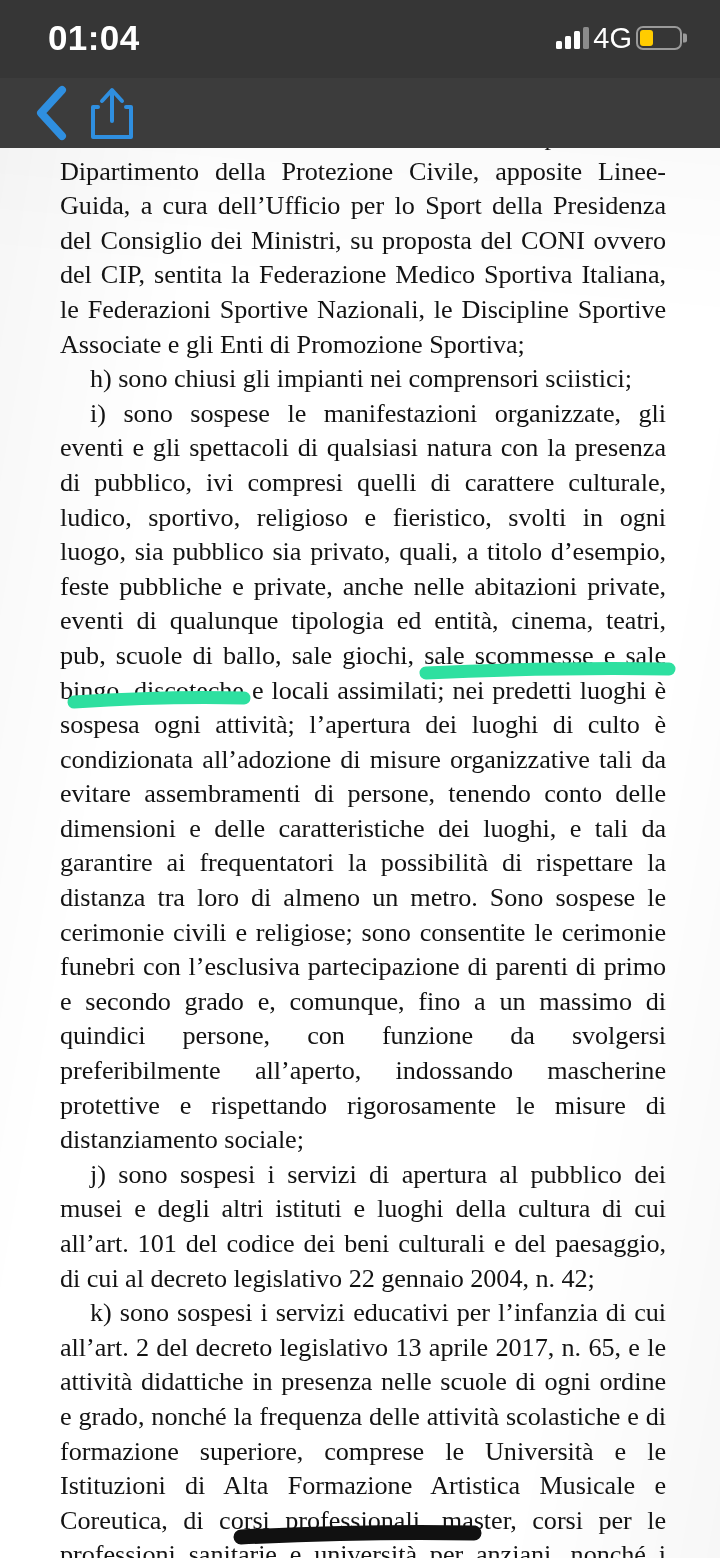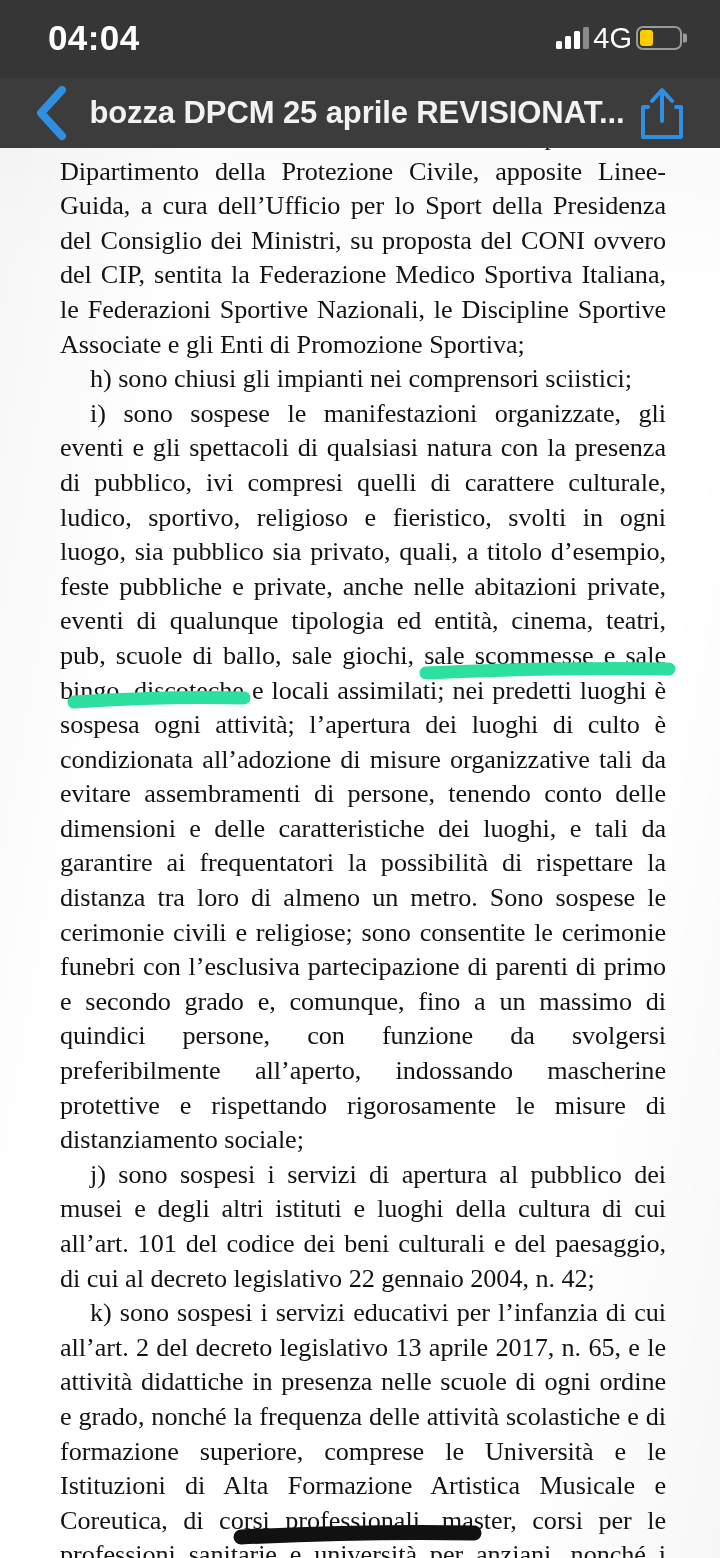--- a/index.html
+++ b/index.html
@@ -192,21 +192,21 @@
     position: absolute;
     inset: 0;
     pointer-events: none;
     z-index: 10;
   }
 </style>
 </head>
 <body>
 
 <div id="status-bar" style="background: rgb(54, 54, 54);">
-  <div id="status-time">04:04</div>
+  <div id="status-time">01:04</div>
 
   <div id="status-right">
     <span class="signal-bars">
       <i style="background: rgb(255, 255, 255);"></i>
         <i style="background: rgb(255, 255, 255);"></i>
         <i style="background: rgb(255, 255, 255);"></i>
         <i style="background: rgb(139, 139, 139);"></i>
     </span>
     <span class="carrier-label">4G</span>
     <span class="battery">
@@ -215,21 +215,20 @@
   </div>
 </div>
 
 <div id="nav-bar" style="background: rgb(60, 60, 60);">
   <div id="back-button">
     <svg width="34" height="56" viewBox="0 0 34 56">
       <polyline points="28,5 7,28 28,51" fill="none" stroke="#2f8fe0" stroke-width="8" stroke-linecap="round" stroke-linejoin="round"></polyline>
     </svg>
   </div>
 
-  <div id="nav-title">bozza DPCM 25 aprile REVISIONAT...</div>
 
   <div id="share-button">
     <svg width="46" height="56" viewBox="0 0 46 56">
       <path d="M9 22 H4 V52 H42 V22 H37" fill="none" stroke="#2f8fe0" stroke-width="4" stroke-linecap="round" stroke-linejoin="round"></path>
       <line x1="23" y1="6" x2="23" y2="36" stroke="#2f8fe0" stroke-width="4" stroke-linecap="round"></line>
       <polyline points="13,16 23,5 33,16" fill="none" stroke="#2f8fe0" stroke-width="4" stroke-linecap="round" stroke-linejoin="round"></polyline>
     </svg>
   </div>
 </div>
 

